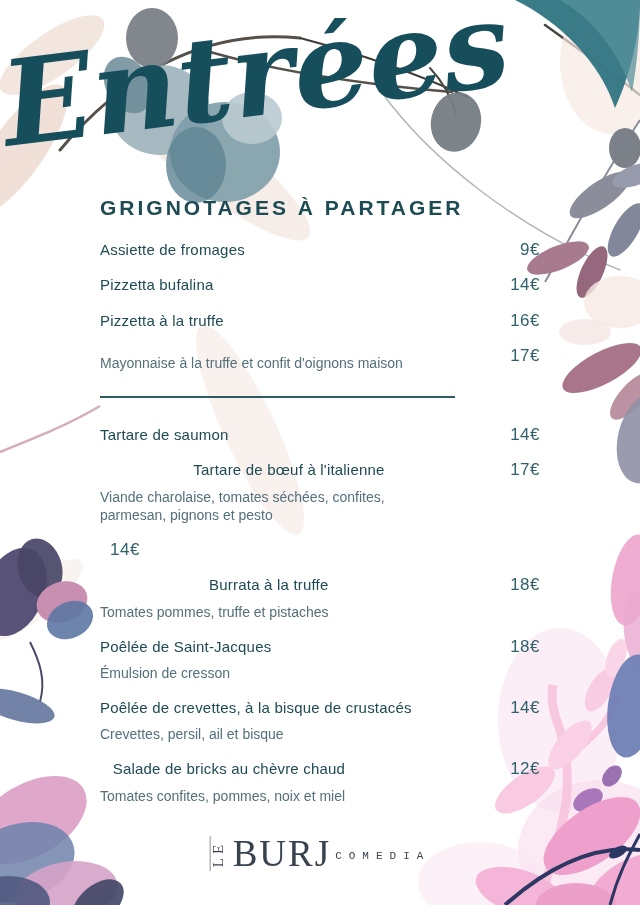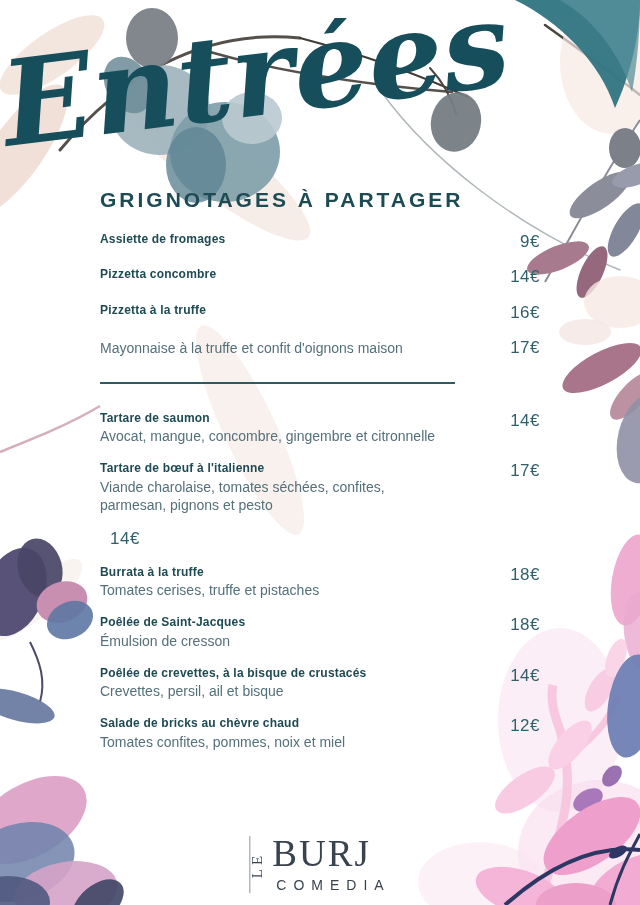--- a/index.html
+++ b/index.html
@@ -10,64 +10,65 @@
   }
   .deco{position:absolute;top:0;left:0;width:640px;height:905px;pointer-events:none;}
   .title-wrap{position:absolute;top:18px;left:0;width:640px;height:180px;z-index:2;}
   .title-wrap svg{display:block;}
   .title-text{
     font-family:"DejaVu Serif",serif;
     font-style:italic;font-weight:bold;
     fill:#174e5c;
   }
   .menu{
-    position:absolute;left:100px;top:188px;width:440px;z-index:3;
+    position:absolute;left:100px;top:196px;width:440px;z-index:3;
   }
   .menu-heading{
     font-size:21px;font-weight:bold;letter-spacing:3px;
     color:#1d4b54;margin:0 0 20px 0;
   }
   .menu-item{
     display:flex;justify-content:space-between;align-items:flex-start;
     margin-bottom:15px;
   }
   .item-name{
-    font-size:12px;font-weight:bold;color:#1e4a53;letter-spacing:.2px;
+    font-size:15px;font-weight:normal;color:#1e4a53;letter-spacing:.2px;
     line-height:1.3;
+    text-align:right;
   }
   .item-desc{
-    font-size:14px;color:#54707a;line-height:1.28;margin-top:2px;
+    font-size:14px;color:#54707a;line-height:1.28;margin-top:9px;
     white-space:pre-line;max-width:372px;
   }
   .item-price{
     font-size:17px;color:#30606a;white-space:nowrap;padding-left:10px;
     line-height:1.2;letter-spacing:.5px;
   }
   .divider{
     width:355px;border-top:2px solid #2e5a62;margin:23px 0 27px 0;
   }
   .logo{
     position:absolute;left:50%;transform:translateX(-50%);top:836px;z-index:3;
     display:flex;align-items:stretch;color:#39434f;
   }
   .logo-le{
     font-family:"Liberation Serif",serif;font-size:15px;letter-spacing:4px;
     writing-mode:vertical-rl;transform:rotate(180deg);
     display:flex;align-items:center;justify-content:center;
     border-right:1px solid #8c949e;padding-left:2px;margin-right:5px;
     line-height:1;
   }
-  .logo-main-wrap{display:flex;flex-direction:column;align-items:flex-start;}
+  .logo-main-wrap{display:flex;flex-direction:row;align-items:flex-start;}
   .logo-burj{
     font-family:"Liberation Serif",serif;font-size:37px;line-height:.95;
     letter-spacing:2px;
   }
   .logo-comedia{
-    font-family:Liberation Sans, sans-serif;font-size:14px;letter-spacing:7px;
-    margin-top:6px;padding-left:4px;
+    font-family:Liberation Mono, monospace;font-size:11px;letter-spacing:7px;
+    margin-top:14px;padding-left:4px;
   }
 </style>
 </head>
 <body>
 
 <div class="page">
 
   <svg class="deco" viewBox="0 0 640 905" aria-hidden="true">
 
     <g>
@@ -180,21 +181,21 @@
   <div class="menu-item">
     <div class="item-text">
       <div class="item-name">Assiette de fromages</div>
 
     </div>
     <div class="item-price">9€</div>
   </div>
 
   <div class="menu-item">
     <div class="item-text">
-      <div class="item-name">Pizzetta concombre</div>
+      <div class="item-name">Pizzetta bufalina</div>
 
     </div>
     <div class="item-price">14€</div>
   </div>
 
   <div class="menu-item">
     <div class="item-text">
       <div class="item-name">Pizzetta à la truffe</div>
 
     </div>
@@ -204,42 +205,41 @@
   <div class="menu-item">
     <div class="item-text">
       <div class="item-desc">Mayonnaise à la truffe et confit d'oignons maison</div>
     </div>
     <div class="item-price">17€</div>
   </div>
 <div class="divider"></div>
   <div class="menu-item">
     <div class="item-text">
       <div class="item-name">Tartare de saumon</div>
-      <div class="item-desc">Avocat, mangue, concombre, gingembre et citronnelle</div>
     </div>
     <div class="item-price">14€</div>
   </div>
 
   <div class="menu-item">
     <div class="item-text">
       <div class="item-name">Tartare de bœuf à l'italienne</div>
       <div class="item-desc">Viande charolaise, tomates séchées, confites,
 parmesan, pignons et pesto</div>
     </div>
     <div class="item-price">17€</div>
   </div>
 
   <div class="menu-item">
     <div class="item-price">14€</div>
   </div>
 
   <div class="menu-item">
     <div class="item-text">
       <div class="item-name">Burrata à la truffe</div>
-      <div class="item-desc">Tomates cerises, truffe et pistaches</div>
+      <div class="item-desc">Tomates pommes, truffe et pistaches</div>
     </div>
     <div class="item-price">18€</div>
   </div>
 
   <div class="menu-item">
     <div class="item-text">
       <div class="item-name">Poêlée de Saint-Jacques</div>
       <div class="item-desc">Émulsion de cresson</div>
     </div>
     <div class="item-price">18€</div>

